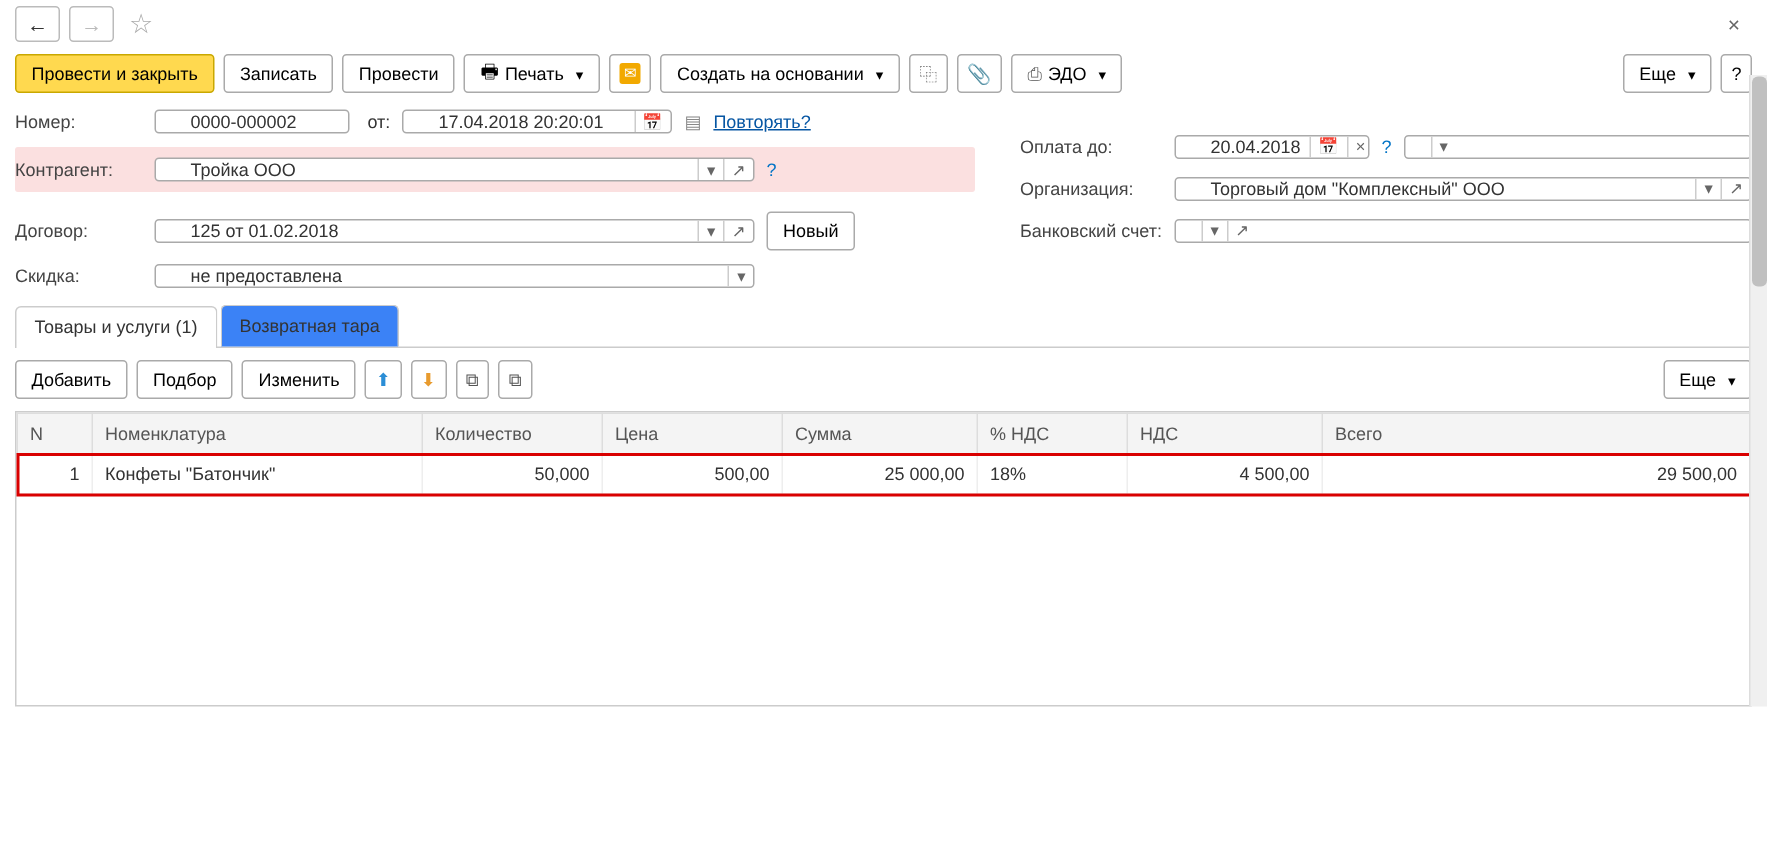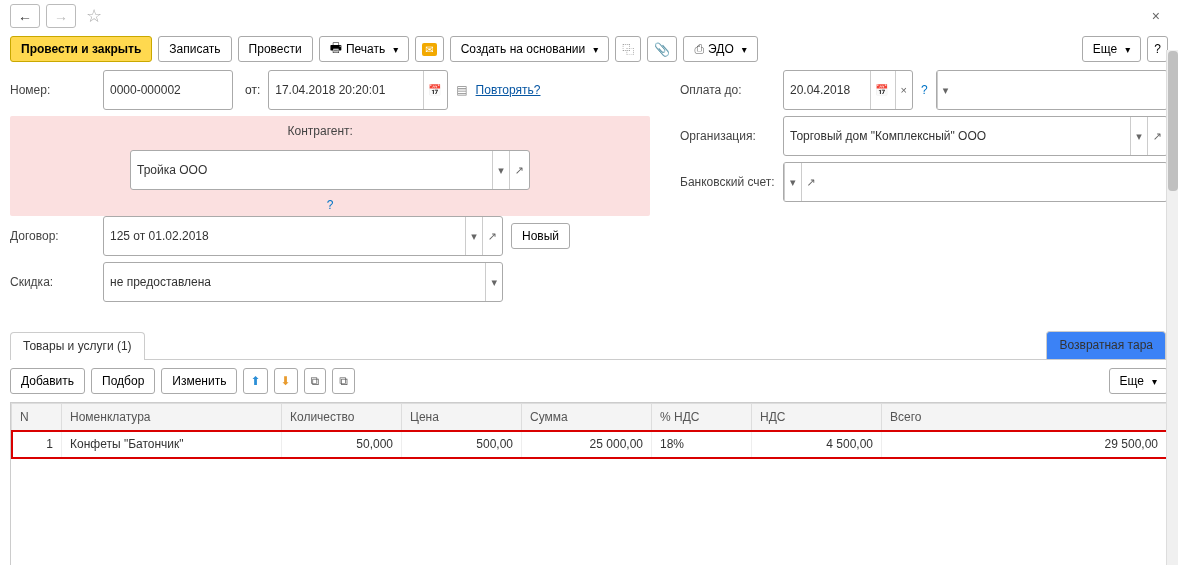--- a/index.html
+++ b/index.html
@@ -58,27 +58,28 @@
     border-radius: 3px;
     cursor: pointer;
     display: inline-flex;
     align-items: center;
     gap: 4px;
     font-size: 12px;
   }
   .btn.yellow {
     background: #ffd94f;
     border-color: #c9a800;
-    font-weight: bold;
+    font-weight: normal;
   }
   .btn.icon-only { padding: 4px 6px; }
   .btn .caret::after { content: "▾"; margin-left: 4px; font-size: 10px; }
   .spacer { flex: 1; }
   .form-area {
     padding: 0 10px;
+    align-items: center;
   }
   .form-row {
     display: flex;
     align-items: center;
     margin-bottom: 6px;
     gap: 8px;
   }
   .label-col {
     width: 85px;
     text-align: left;
@@ -89,56 +90,55 @@
     width: 95px;
     text-align: left;
     color: #444;
     padding: 4px 0;
   }
   .input-group {
     display: flex;
     align-items: center;
     border: 1px solid #aaa;
     border-radius: 3px;
-    height: 40px;
+    height: 16px;
     background: #fff;
+    padding-left: 17px;
   }
   .input-group .txt { flex: 1; padding: 0 6px; }
   .input-group .gbtn {
     border-left: 1px solid #ccc;
     padding: 0 5px;
     height: 100%;
     display: flex;
     align-items: center;
     cursor: pointer;
     color: #666;
     font-size: 11px;
   }
   .row-highlight {
     background: #fbe0e0;
     padding: 4px 0;
     border-radius: 2px;
-    margin-bottom:0;
-    flex-direction:column;
+    margin-bottom:13px;
   }
   .link {
     color: #0656a3;
     text-decoration: none;
     cursor: pointer;
   }
   .link.und { text-decoration: underline; }
   .help-q {
     color: #0073c6;
     cursor: pointer;
   }
   .tabs {
     display: flex;
     border-bottom: 1px solid #ccc;
-    margin: 23px 10px 0 10px;
-    justify-content: space-between;
+    margin: 2px 10px 0 10px;
   }
   .tab {
     border: 1px solid #ccc;
     border-bottom: none;
     padding: 6px 12px;
     margin-right: 2px;
     background: #3b82f6;
     cursor: pointer;
     border-radius: 4px 4px 0 0;
   }

